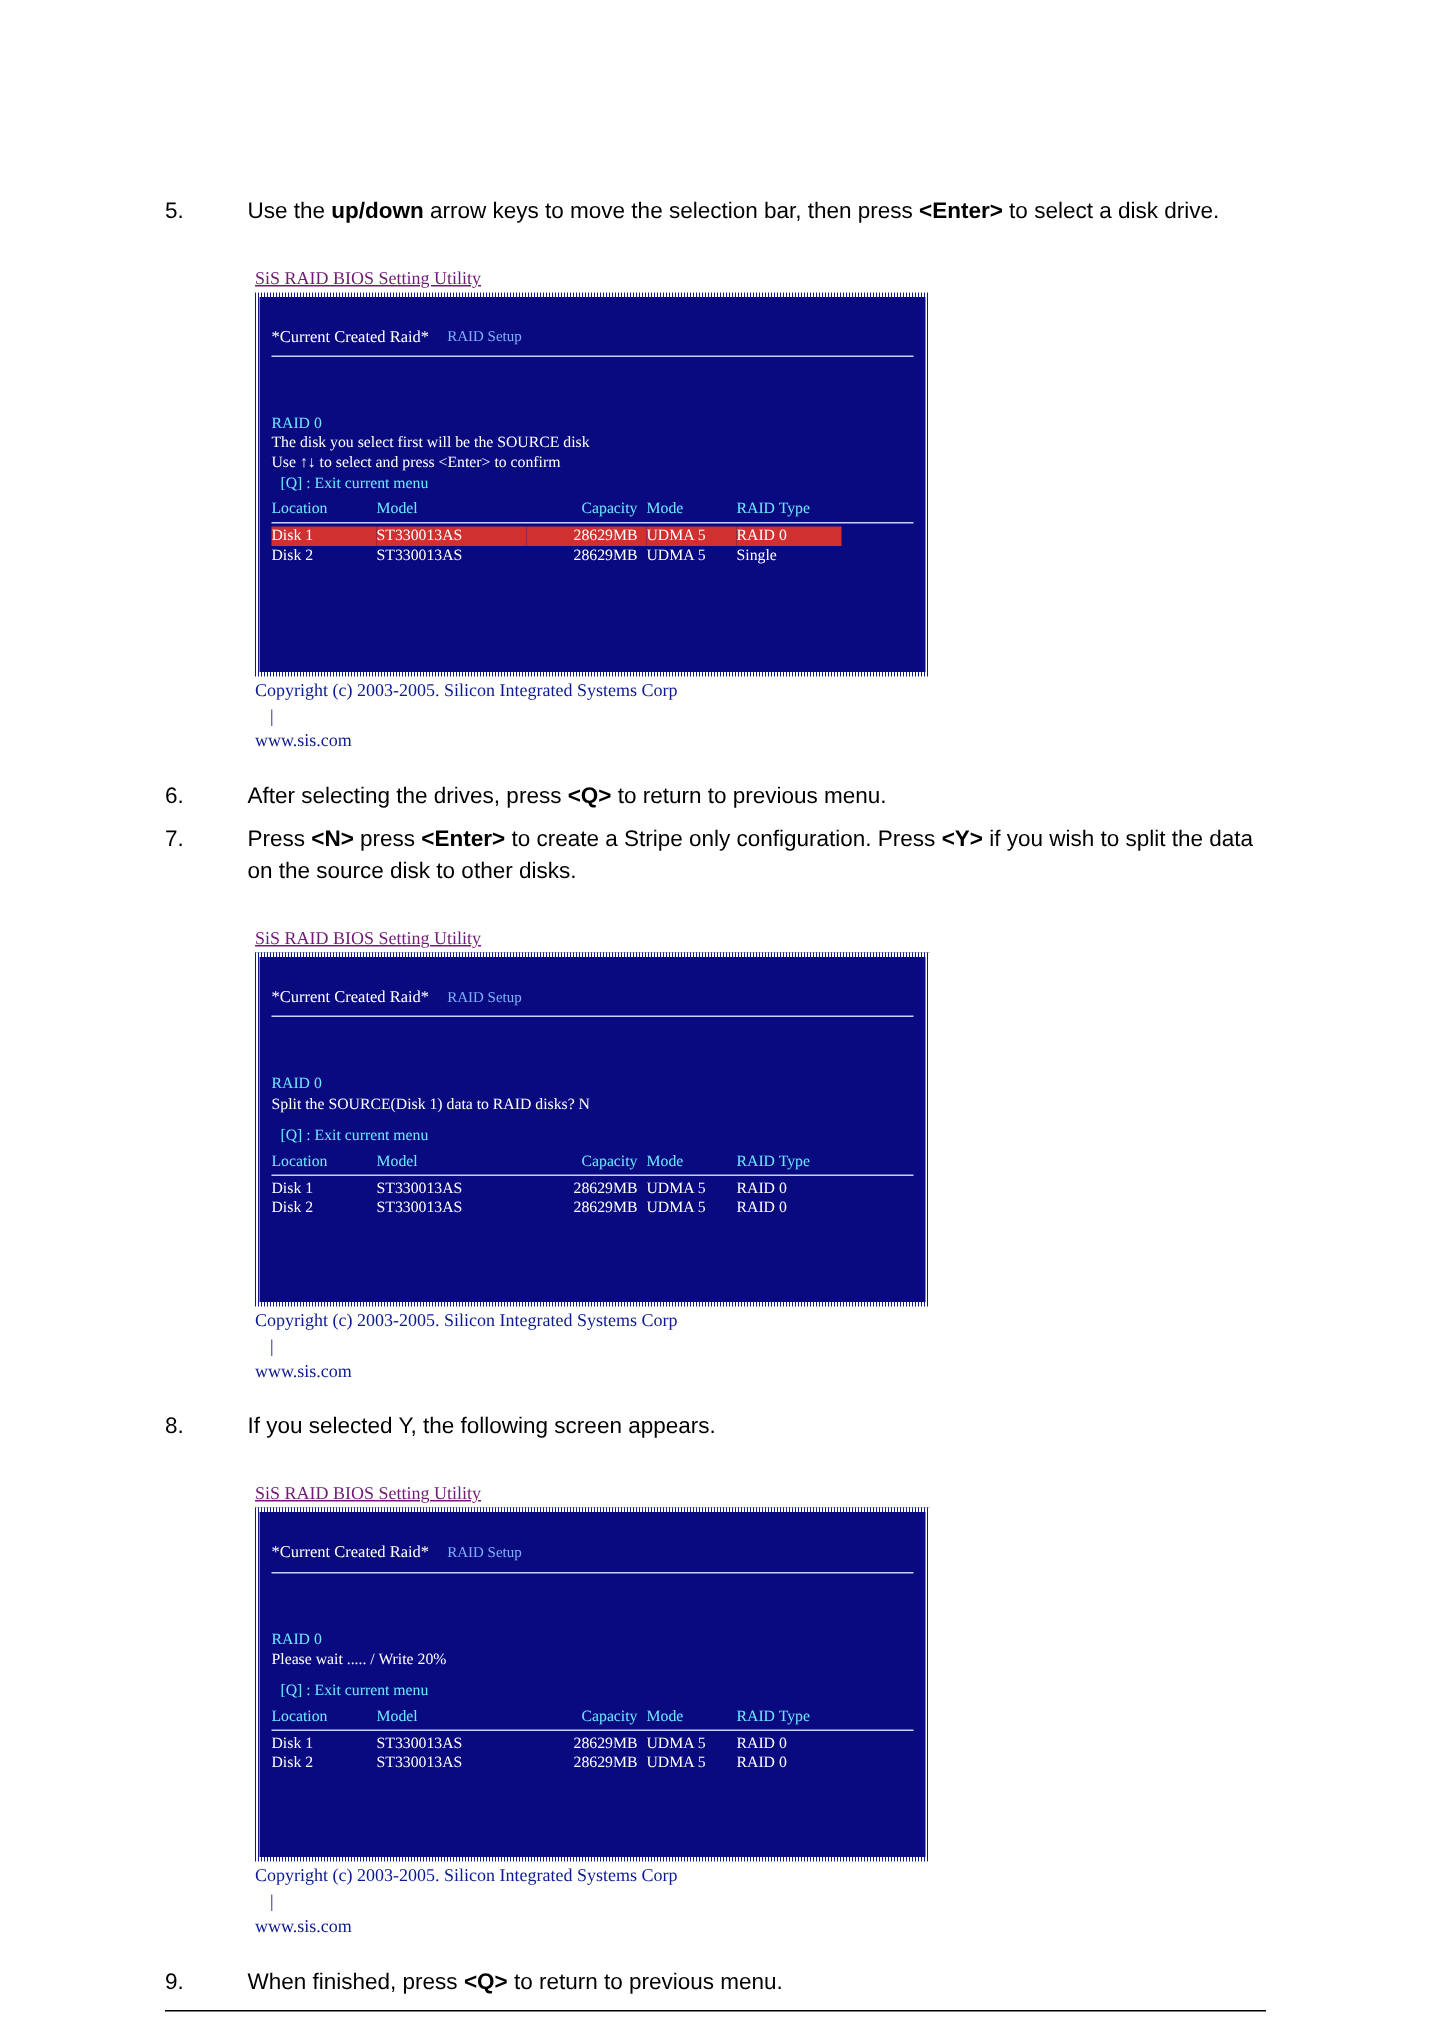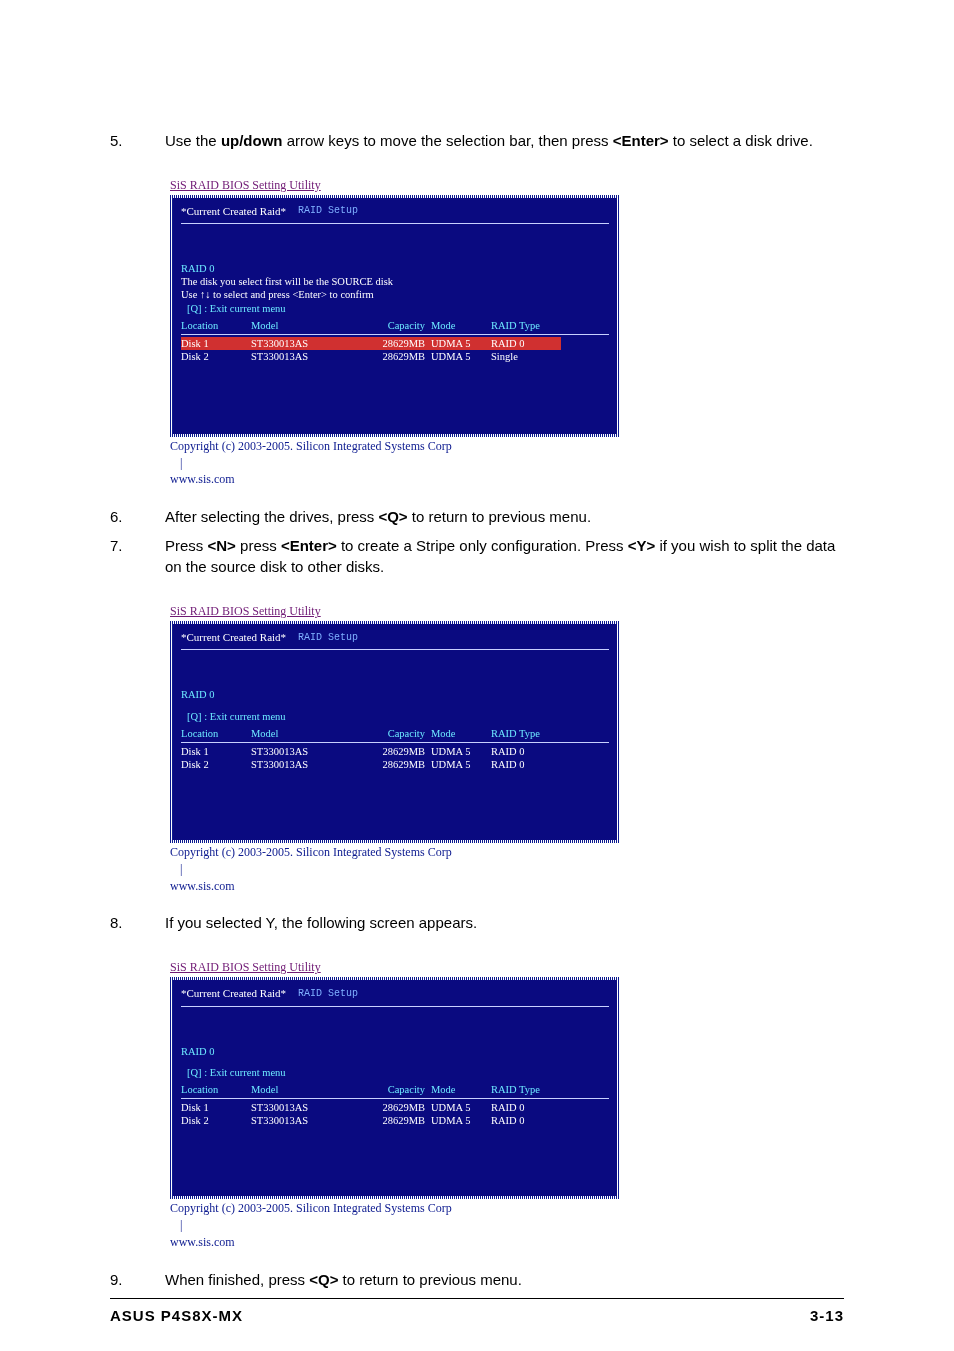--- a/index.html
+++ b/index.html
@@ -47,33 +47,33 @@
     margin-bottom: 1px;
   }
   .bios-hatch {
     background: repeating-linear-gradient(90deg, #0c1a8f 0 1px, #fff 1px 2px),
                 repeating-linear-gradient(0deg, #0c1a8f 0 1px, #fff 1px 2px);
     padding: 3px;
     position: relative;
   }
   .bios-inner {
     background: #0a0a80;
-    padding: 6px 8px 20px 8px;
+    padding: 20px 8px 20px 8px;
     position: relative;
     min-height: 210px;
   }
   .bios-header-row {
     display: flex;
     align-items: center;
     font-family: "Times New Roman", serif;
     font-size: 11px;
   }
   .raid-setup-label {
     color: #7fb0ff;
-    font-family: Liberation Mono, monospace;
+    font-family: Liberation Serif, serif;
     font-size: 10px;
     margin-left: 12px;
   }
   .star-white {
     color: #fff;
     font-family: "Times New Roman", serif;
     font-size: 11px;
   }
   .cyan { color: #6de8ff; font-family: "Times New Roman", serif; font-size: 11px; }
   .bios-text {
@@ -200,20 +200,21 @@
     <div class="bios-title">SiS RAID BIOS Setting Utility</div>
     <div class="bios-hatch">
       <div class="bios-inner" style="min-height:190px">
         <div class="bios-header-row">
           <span class="star-white">*Current Created Raid*</span>
           <span class="raid-setup-label">RAID Setup</span>
         </div>
         <hr class="thin">
         <div style="height:34px"></div>
         <div class="bios-text cyan">RAID 0</div>
+        <div class="bios-text">Split the SOURCE(Disk 1) data to RAID disks? N</div>
         <div style="height:8px"></div>
         <div class="bios-text cyan" style="margin-left:6px">[Q] : Exit current menu</div>
         <div style="height:4px"></div>
         <div class="bios-cols">
           <span class="hd">Location</span>
           <span class="hd">Model</span>
           <span class="hd r">Capacity</span>
           <span class="hd">Mode</span>
           <span class="hd">RAID Type</span>
         </div>
@@ -252,20 +253,21 @@
     <div class="bios-title">SiS RAID BIOS Setting Utility</div>
     <div class="bios-hatch">
       <div class="bios-inner" style="min-height:190px">
         <div class="bios-header-row">
           <span class="star-white">*Current Created Raid*</span>
           <span class="raid-setup-label">RAID Setup</span>
         </div>
         <hr class="thin">
         <div style="height:34px"></div>
         <div class="bios-text cyan">RAID 0</div>
+        <div class="bios-text">Please wait ..... /   Write 20%</div>
         <div style="height:8px"></div>
         <div class="bios-text cyan" style="margin-left:6px">[Q] : Exit current menu</div>
         <div style="height:4px"></div>
         <div class="bios-cols">
           <span class="hd">Location</span>
           <span class="hd">Model</span>
           <span class="hd r">Capacity</span>
           <span class="hd">Mode</span>
           <span class="hd">RAID Type</span>
         </div>

